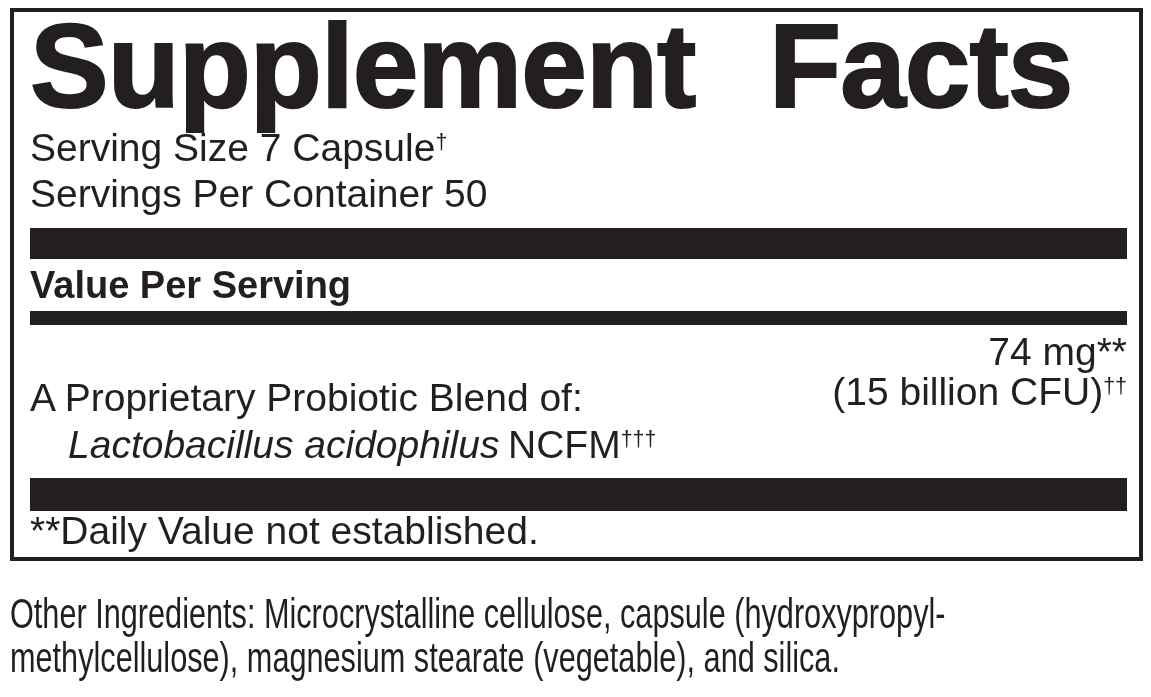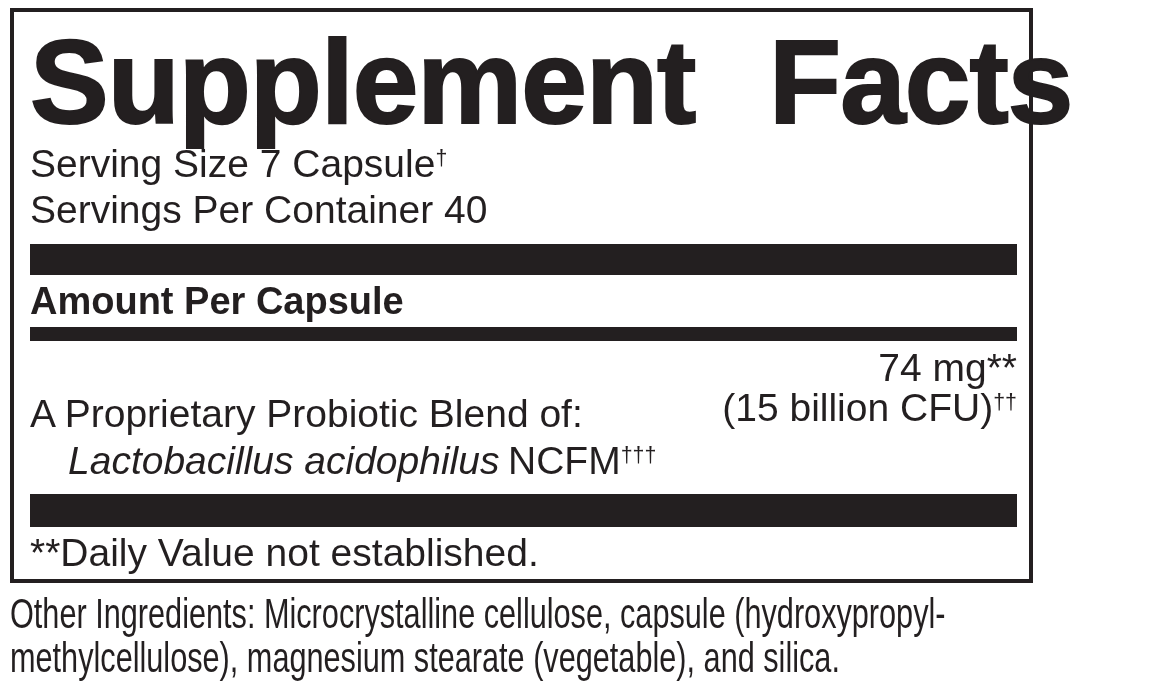--- a/index.html
+++ b/index.html
@@ -7,23 +7,23 @@
     width: 1151px; height: 697px;
     background: #ffffff;
     font-family: "Liberation Sans", "DejaVu Sans", sans-serif;
     color: #231f20;
     overflow: hidden;
     position: relative;
   }
   .facts-box {
     position: absolute;
     left: 10px; top: 8px;
-    width: 1023px;
+    width: 1133px;
     border: 4px solid #231f20;
-    padding: 16px 12px 6px 16px;
+    padding: 0 12px 6px 16px;
     background: #ffffff;
   }
   .panel-title {
     font-size: 118px;
     line-height: 0.95;
     font-weight: bold;
     letter-spacing: -1px;
     word-spacing: 42px;
     -webkit-text-stroke: 2px #231f20;
     margin-top: -2px;
@@ -63,21 +63,20 @@
     font-size: 0.55em;
     vertical-align: baseline;
     position: relative;
     top: -0.55em;
     letter-spacing: 0;
   }
   .bar-3 { height: 33px; margin-top: 8px; }
   .dv-footnote {
     font-size: 39px;
     line-height: 40px;
-    margin-top: 6px;
   }
   .other-ingredients {
     position: absolute;
     left: 10px; top: 592px;
     width: 1500px;
     font-size: 42px;
     line-height: 44px;
     transform: scaleX(0.73);
     transform-origin: left top;
     white-space: nowrap;
@@ -85,25 +84,25 @@
 </style>
 </head>
 <body>
 
 <div class="facts-box">
 
   <div class="panel-title">Supplement Facts</div>
 
   <div class="serving-line first"><span>Serving Size 7 Capsule</span><sup class="dagger">†</sup></div>
 
-  <div class="serving-line">Servings Per Container 40</div>
+  <div class="serving-line">Servings Per Container 50</div>
 
   <div class="rule-bar bar-1"></div>
 
-  <div class="amount-heading">Amount Per Capsule</div>
+  <div class="amount-heading">Value Per Serving</div>
 
   <div class="rule-bar bar-2"></div>
 
   <div class="blend-row">
     <span class="blend-name">A Proprietary Probiotic Blend of:</span>
     <span class="blend-amount"><span>74 mg</span><span>**</span><br><span>(15 billion CFU)</span><sup class="dagger">††</sup></span>
   </div>
 
   <div class="species-list">
     <div class="species-line"><span class="species-name">Lactobacillus acidophilus</span><span class="strain-name">NCFM</span><sup class="dagger">†††</sup></div>

